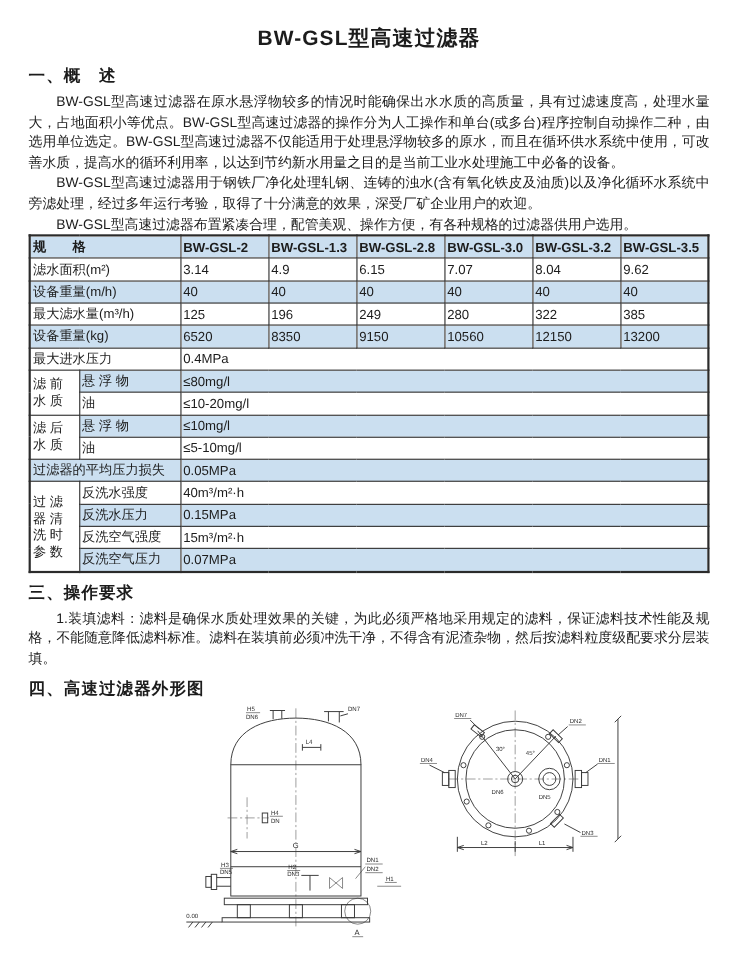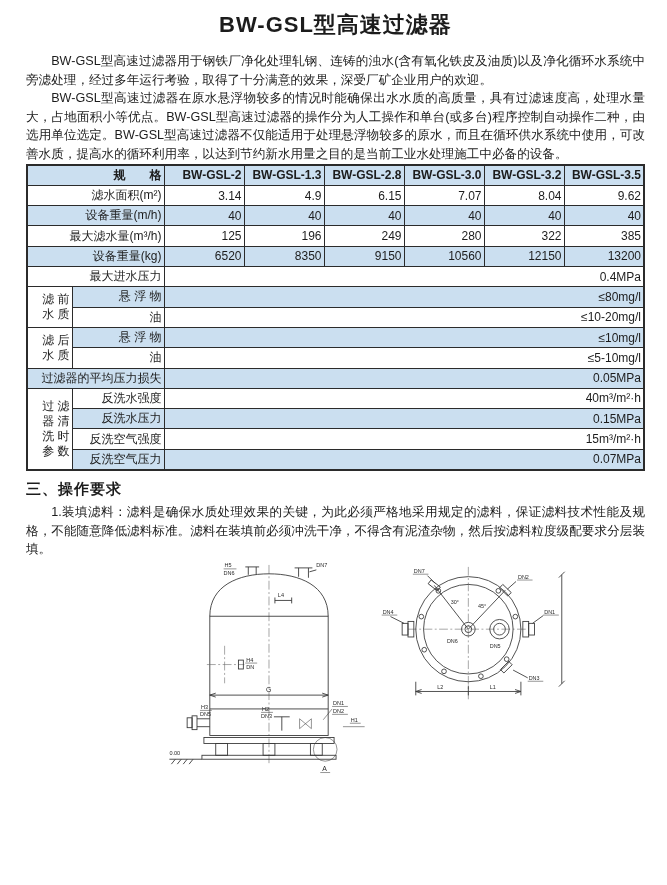--- a/index.html
+++ b/index.html
@@ -2,27 +2,27 @@
 <html><head>
 <meta charset="utf-8">
 <style>
   html,body{margin:0;padding:0;}
   body{
     width:667px;height:885px;overflow:hidden;background:#ffffff;
     font-family:"Liberation Sans","DejaVu Sans",sans-serif;
     color:#1c1c1c;
   }
   .page{box-sizing:border-box;width:667px;height:885px;padding:6px 22px 0 26px;}
-  .doc-title{font-size:22px;font-weight:bold;text-align:center;margin:4px 0 12px 0;letter-spacing:1px;}
+  .doc-title{font-size:19px;font-weight:bold;text-align:center;margin:16px 0 12px 0;letter-spacing:1px;}
   .sec-h{font-size:15px;font-weight:bold;margin:9px 0 4px 0;letter-spacing:1px;}
   .para{font-size:12.6px;line-height:18.6px;margin:0;text-indent:2em;text-align:justify;}
   .caption{font-size:12.6px;line-height:18px;margin:1px 0 3px 0;padding-left:2em;}
   
   table.spec{border-collapse:collapse;width:619px;table-layout:fixed;font-size:12px;}
-  table.spec td{border:1px solid #2b2b2b;text-align:right;padding:1px 2px;height:17.3px;
+  table.spec td{border:1px solid #2b2b2b;text-align:left;padding:1px 2px;height:17.3px;
     overflow:hidden;white-space:nowrap;}
   table.spec{border:2px solid #2b2b2b;}
   tr.b td{background:#cbdff0;}
   td.w{background:#ffffff !important;}
   td.side{line-height:15px;}
   tr.hdr td{font-weight:bold;}
   
   .figures{position:relative;height:214px;margin-top:2px;}
   .fig{position:absolute;}
   svg{overflow:visible;}
@@ -32,23 +32,25 @@
   svg text{fill:#2a2a2a;font-size:5.6px;stroke:none;font-family:"Liberation Sans","DejaVu Sans",sans-serif;}
   svg text.big{font-size:7px;}
 </style>
 </head>
 <body>
 
 <div class="page">
 
   <div class="doc-title">BW-GSL型高速过滤器</div>
 
+  <div class="sec-h">一、概　述</div>
+  <p class="para">BW-GSL型高速过滤器在原水悬浮物较多的情况时能确保出水水质的高质量，具有过滤速度高，处理水量大，占地面积小等优点。BW-GSL型高速过滤器的操作分为人工操作和单台(或多台)程序控制自动操作二种，由选用单位选定。BW-GSL型高速过滤器不仅能适用于处理悬浮物较多的原水，而且在循环供水系统中使用，可改善水质，提高水的循环利用率，以达到节约新水用量之目的是当前工业水处理施工中必备的设备。</p>
   <p class="para">BW-GSL型高速过滤器用于钢铁厂净化处理轧钢、连铸的浊水(含有氧化铁皮及油质)以及净化循环水系统中旁滤处理，经过多年运行考验，取得了十分满意的效果，深受厂矿企业用户的欢迎。</p>
-  <p class="para">BW-GSL型高速过滤器在原水悬浮物较多的情况时能确保出水水质的高质量，具有过滤速度高，处理水量大，占地面积小等优点。BW-GSL型高速过滤器的操作分为人工操作和单台(或多台)程序控制自动操作二种，由选用单位选定。BW-GSL型高速过滤器不仅能适用于处理悬浮物较多的原水，而且在循环供水系统中使用，可改善水质，提高水的循环利用率，以达到节约新水用量之目的是当前工业水处理施工中必备的设备。</p>
-
+
+  <p class="para">BW-GSL型高速过滤器布置紧凑合理，配管美观、操作方便，有各种规格的过滤器供用户选用。</p>
 
   <table class="spec">
     <colgroup>
       <col style="width:45px">
         <col style="width:92px">
       <col style="width:80px">
         <col style="width:80px">
         <col style="width:80px">
       <col style="width:80px">
         <col style="width:80px">
@@ -153,20 +155,21 @@
     <tr class="b">
       <td>反洗空气压力</td>
       <td colspan="6">0.07MPa</td>
     </tr>
   </tbody>
     </table>
 
   <div class="sec-h">三、操作要求</div>
   <p class="para">1.装填滤料：滤料是确保水质处理效果的关键，为此必须严格地采用规定的滤料，保证滤料技术性能及规格，不能随意降低滤料标准。滤料在装填前必须冲洗干净，不得含有泥渣杂物，然后按滤料粒度级配要求分层装填。</p>
 
+  <div class="sec-h">四、高速过滤器外形图</div>
 
   <div class="figures">
 
     <svg class="fig" style="left:140px;top:0;" width="205" height="214" viewBox="0 0 205 217">
       <line class="cl" x1="103" y1="4" x2="103" y2="206"></line>
       <g>
         <path d="M43,56 C43,25 72,13 103,13 C134,13 163,25 163,56"></path>
         <rect x="43" y="56" width="120" height="121"></rect>
         <line x1="43" y1="150" x2="163" y2="150"></line>
       </g>

